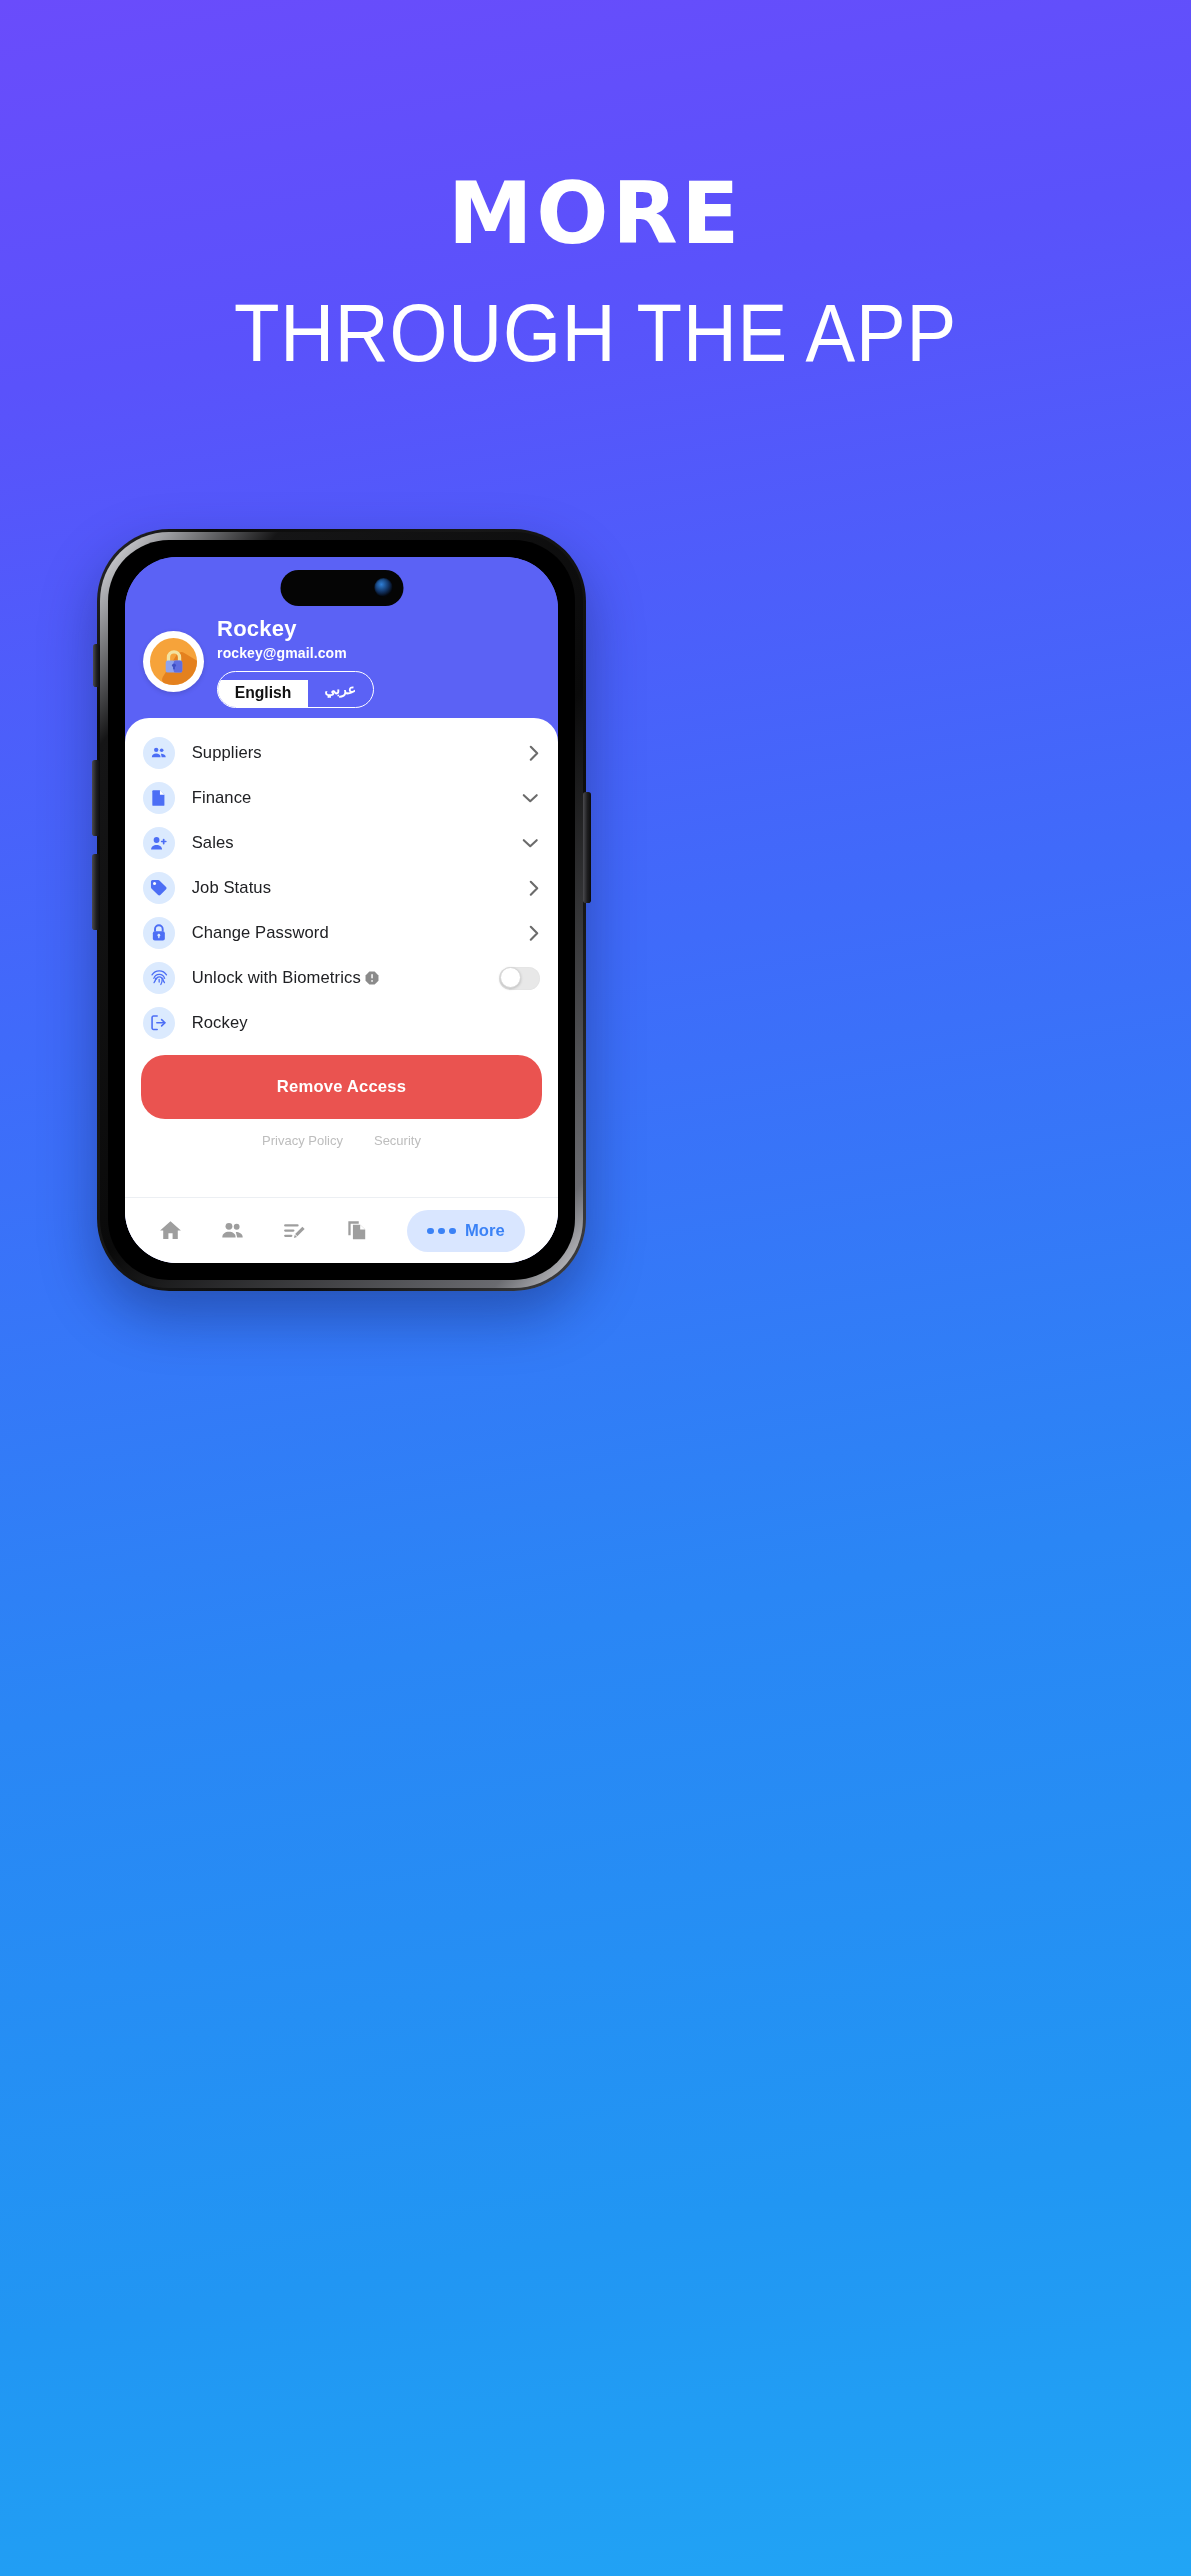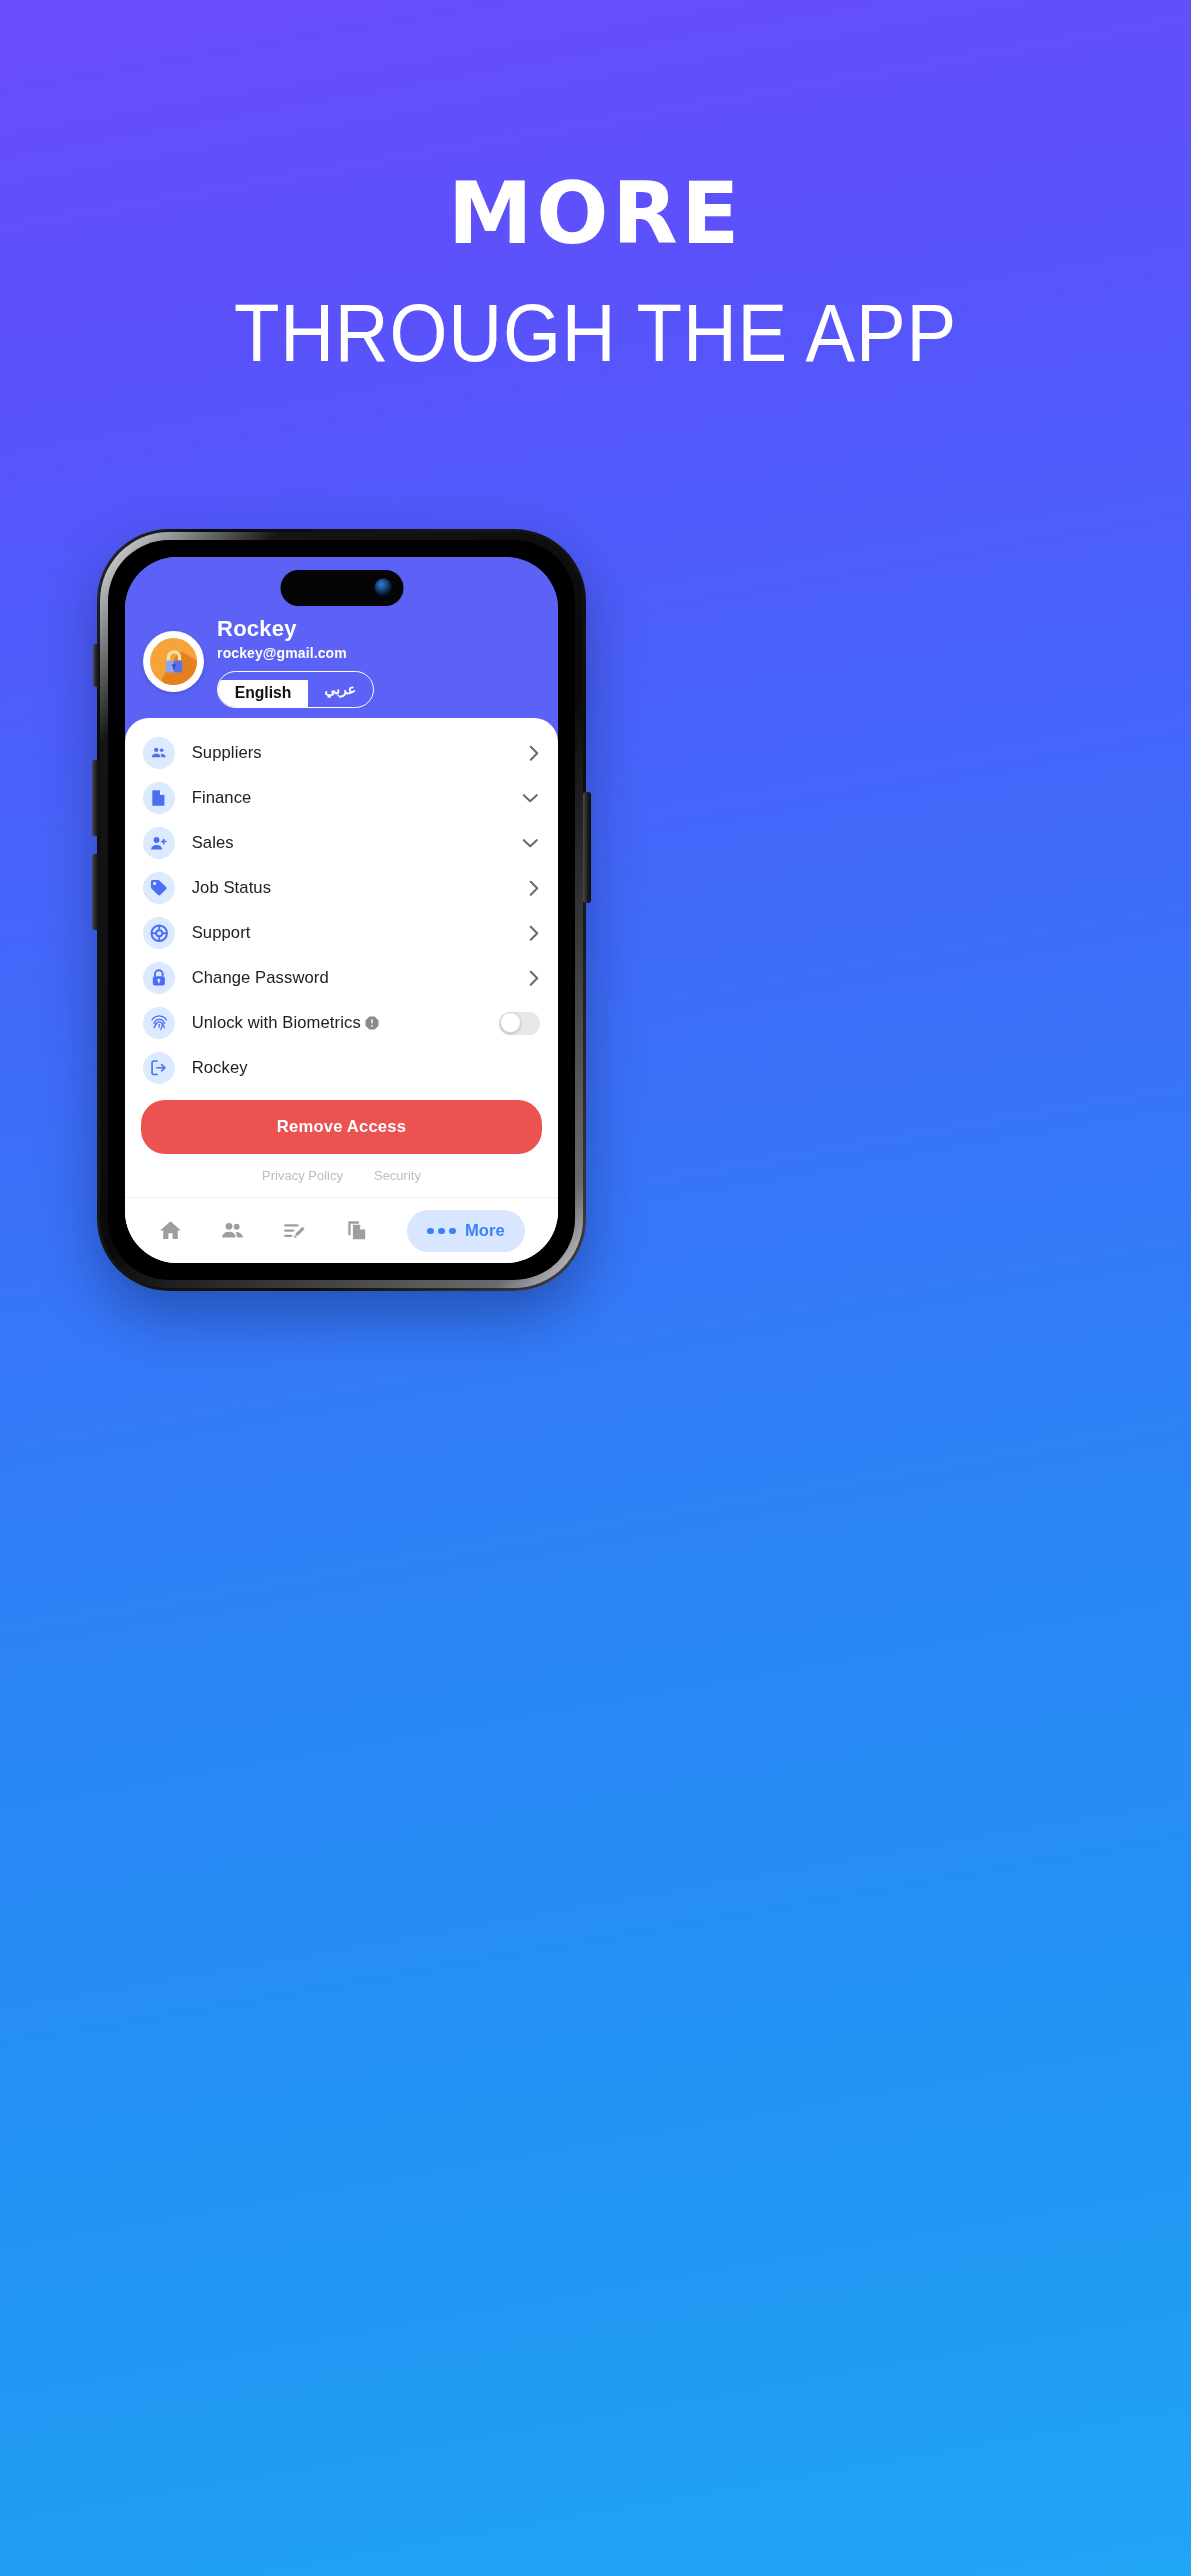--- a/index.html
+++ b/index.html
@@ -127,21 +127,21 @@
     width:41px; height:23px; border-radius:13px; background:#e8e8e8;
     position:relative; flex:0 0 auto; box-shadow:inset 0 0 1.8px rgba(0,0,0,.06);
   }
   .switch .knob {
     position:absolute; left:0.9px; top:0.9px; width:21px; height:21px; border-radius:50%;
     background:#fff; border:0.9px solid #d6d6d6; box-shadow:0 0.9px 2.8px rgba(0,0,0,.2);
   }
 
   .remove-wrap { padding:9.2px 16.6px 0 16.6px; }
   .remove-btn {
-    width:100%; height:54px; border:none; border-radius:24px;
+    width:100%; height:64px; border:none; border-radius:24px;
     background:#ea5350; color:#fff; font-size:16.6px; font-weight:700;
     letter-spacing:0.2px; cursor:pointer; font-family:"Liberation Sans", sans-serif;
   }
   .legal {
     margin-top:14px; text-align:center; color:#bdbdbd; font-size:13px;
     display:flex; gap:31px; justify-content:center;
   }
 
   
   .bottom-nav {
@@ -261,33 +261,20 @@
                 <path d="M10.4 1.2H3.2A2 2 0 0 0 1.2 3.2v7.2c0 .5.2 1 .6 1.4l8.4 8.4c.8.8 2 .8 2.8 0l7.2-7.2c.8-.8.8-2 0-2.8L11.8 1.8a2 2 0 0 0-1.4-.6z"></path>
                 <circle cx="5.7" cy="5.7" r="1.9" fill="#fff"></circle>
               </svg>
             </div>
             <div class="row-label">Job Status</div>
             <svg class="chev" width="12" height="18.5" viewBox="0 0 13 20">
                 <path d="M3 3 L10 10 L3 17" fill="none" stroke="#6b6b6b" stroke-width="2.3" stroke-linecap="round" stroke-linejoin="round"></path>
               </svg>
           </div>
 
-          <div class="row">
-            <div class="ic-wrap">
-              <svg width="18.5" height="18.5" viewBox="0 0 24 24">
-                <circle cx="12" cy="12" r="10" fill="none" stroke="#4c6ef5" stroke-width="2.6"></circle>
-                <circle cx="12" cy="12" r="4" fill="none" stroke="#4c6ef5" stroke-width="2.6"></circle>
-                <path d="M12 2.2v5.4M12 16.4v5.4M2.2 12h5.4M16.4 12h5.4" stroke="#4c6ef5" stroke-width="2.4"></path>
-              </svg>
-            </div>
-            <div class="row-label">Support</div>
-            <svg class="chev" width="12" height="18.5" viewBox="0 0 13 20">
-                <path d="M3 3 L10 10 L3 17" fill="none" stroke="#6b6b6b" stroke-width="2.3" stroke-linecap="round" stroke-linejoin="round"></path>
-              </svg>
-          </div>
 
           <div class="row">
             <div class="ic-wrap">
               <svg width="15.7" height="17.5" viewBox="0 0 18 21" fill="#4c6ef5">
                 <path d="M4.4 9V6.1a4.6 4.6 0 0 1 9.2 0V9" fill="none" stroke="#4c6ef5" stroke-width="2.3"></path>
                 <rect x="1.8" y="8.6" width="14.4" height="11.2" rx="2.4"></rect>
                 <circle cx="9" cy="13.4" r="1.6" fill="#dbeafe"></circle>
                   <rect x="8.2" y="13.4" width="1.6" height="3.6" fill="#dbeafe"></rect>
               </svg>
             </div>

